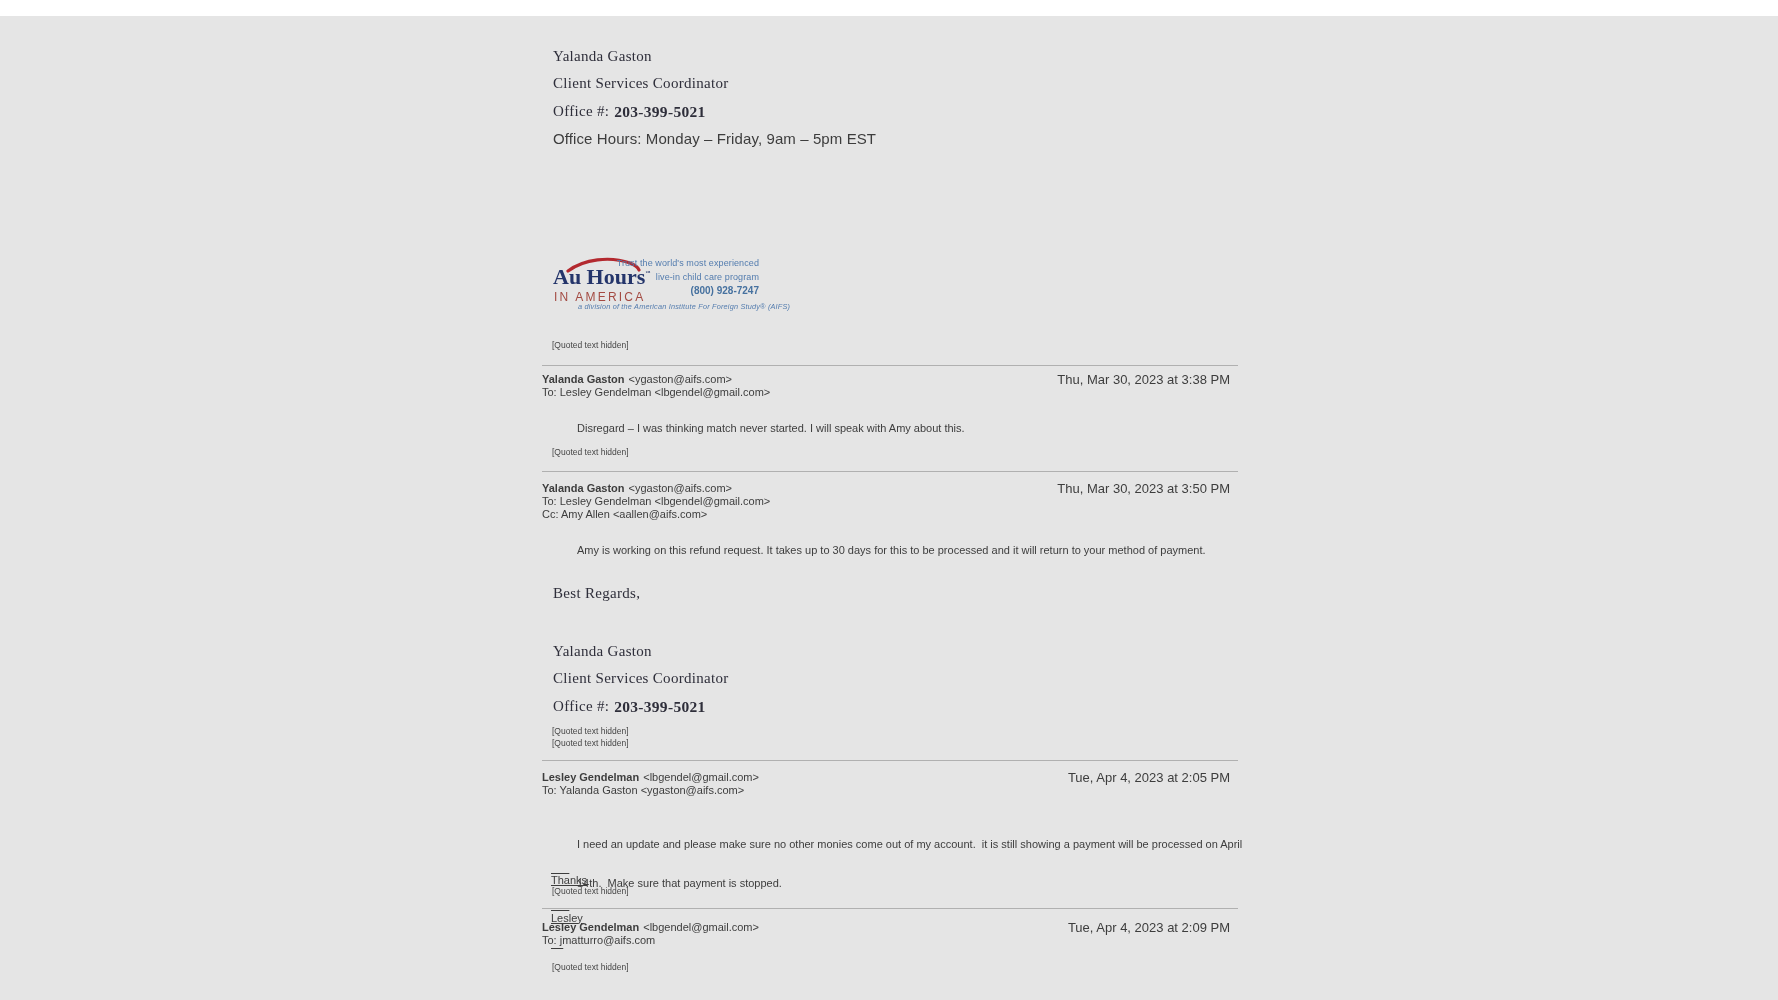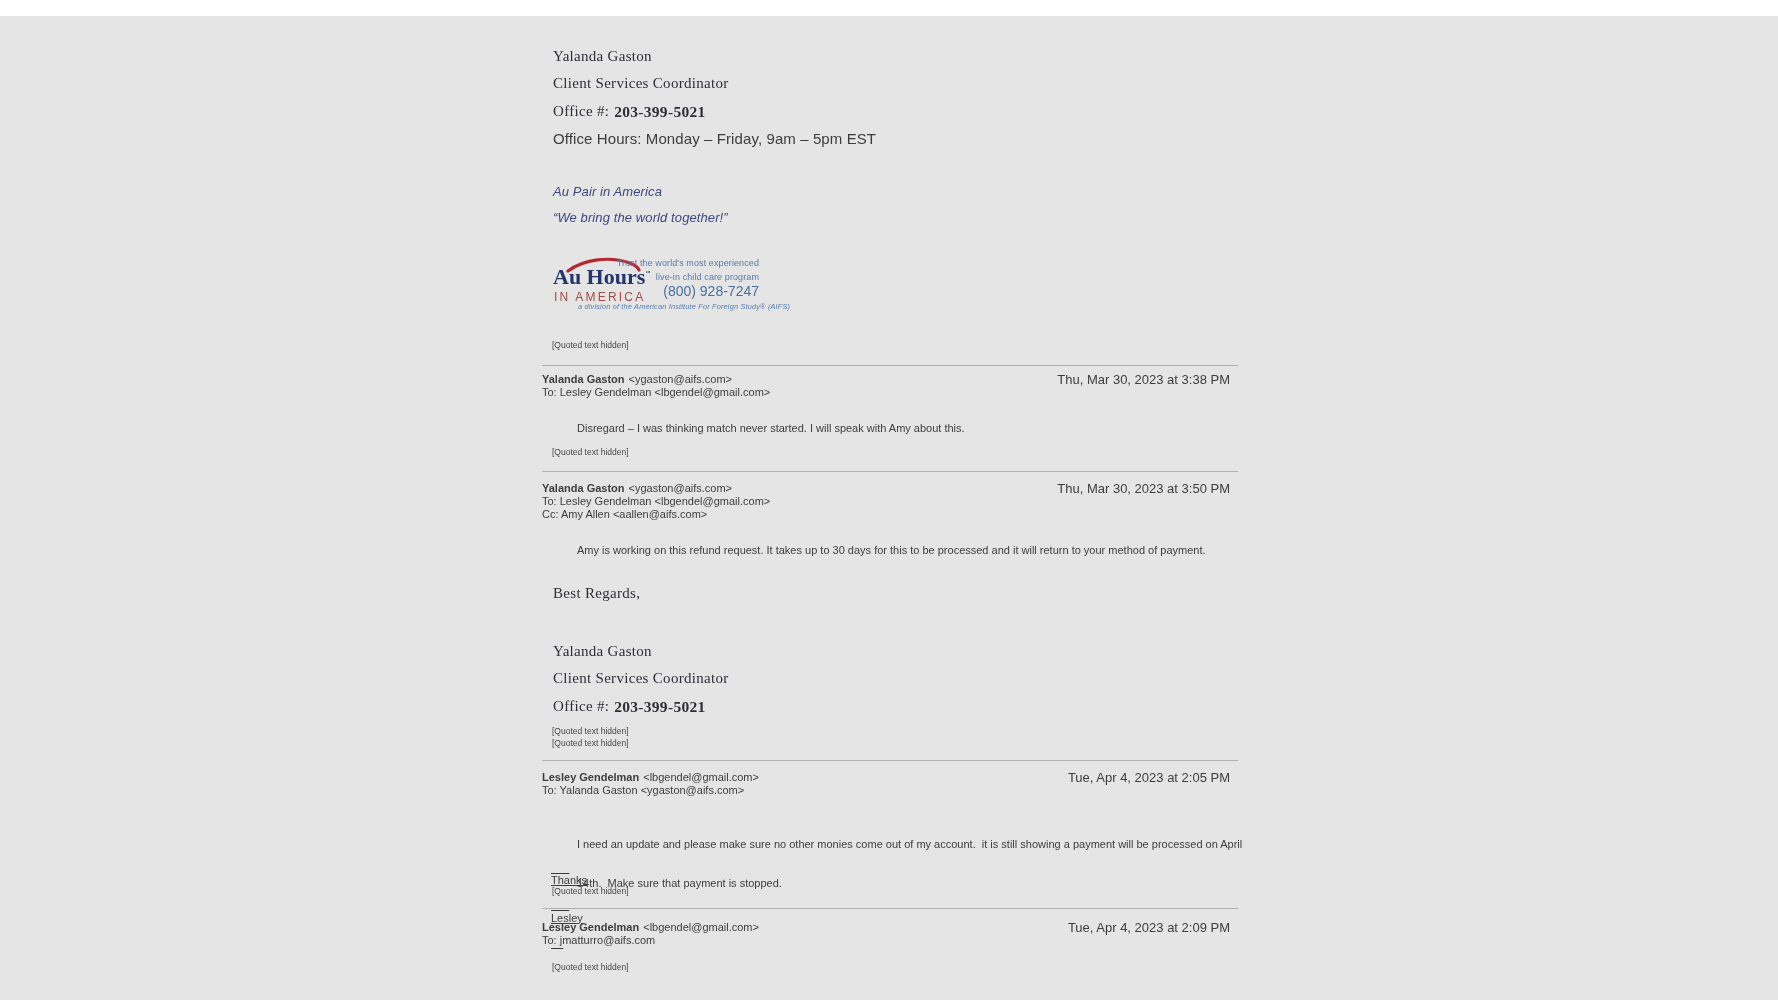--- a/index.html
+++ b/index.html
@@ -83,21 +83,21 @@
   }
   .logo-right {
     position: absolute;
     right: 12px;
     top: 3px;
     width: 160px;
     text-align: right;
     color: #537cae;
   }
   .logo-right .lr-line { font-size: 9px; line-height: 13.5px; letter-spacing: 0.1px; }
-  .logo-right .lr-phone { font-size: 14px; line-height: 14px; font-weight: normal; color: #46719f; }
+  .logo-right .lr-phone { font-size: 10px; line-height: 14px; font-weight: bold; color: #46719f; }
   .logo-division {
     position: absolute;
     left: 25px;
     top: 48px;
     font-size: 7.3px;
     font-style: italic;
     letter-spacing: 0.2px;
     color: #537cae;
     white-space: pre;
   }
@@ -165,24 +165,20 @@
     <div class="abs serif-block" style="left:11px; top:27px;">
       <div class="serif-line">Yalanda Gaston</div>
       <div class="serif-line">Client Services Coordinator</div>
       <div class="serif-line">
         <span>Office #:</span>
         <span class="phone">203-399-5021</span>
       </div>
       <div class="serif-line sig-sans">Office Hours: Monday – Friday, 9am – 5pm EST</div>
     </div>
 
-    <div class="abs" style="left:11px; top:162px;">
-      <div class="brand-line">Au Pair in America</div>
-      <div class="brand-line">“We bring the world together!”</div>
-    </div>
 
     <div class="abs logo" style="left:11px; top:238px;">
       <svg class="logo-arc" width="76" height="16" viewBox="0 0 76 16">
         <path d="M2 14 C 18 2, 44 -1, 64 6 C 69 8, 72 10, 73 13" fill="none" stroke="#b3292f" stroke-width="3.2" stroke-linecap="round"></path>
       </svg>
       <div class="logo-word"><span>Au Hours</span><span class="tm">™</span></div>
       <div class="logo-sub">IN AMERICA</div>
       <div class="logo-right">
         <div class="lr-line">Trust the world's most experienced</div>
         <div class="lr-line">live-in child care program</div>

